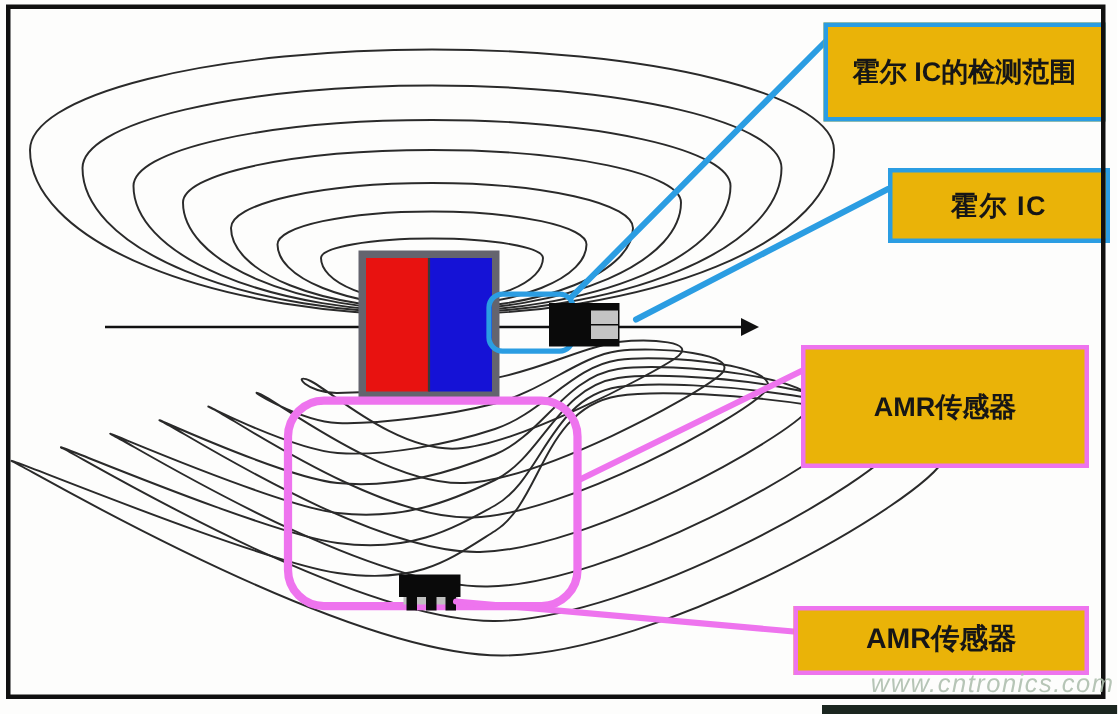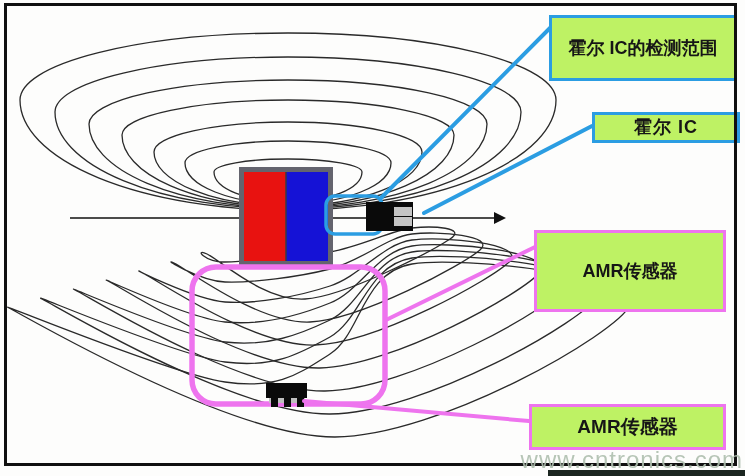--- a/index.html
+++ b/index.html
@@ -16,33 +16,33 @@
   .stage{
     position:relative;width:745px;height:476px;background:#fdfdfc;
     overflow:hidden;font-family:"Liberation Sans","DejaVu Sans",sans-serif;
   }
   .frame{
     position:absolute;left:4px;top:3px;width:733px;height:463px;
     border:3px solid #101010;box-sizing:border-box;pointer-events:none;
   }
   svg.diagram{position:absolute;left:0;top:0;width:745px;height:476px;}
   .callout{
-    position:absolute;background:#bef264;box-sizing:border-box;
+    position:absolute;background:#eab308;box-sizing:border-box;
     display:flex;flex-direction:column;align-items:center;justify-content:center;
     color:#161616;font-weight:bold;text-align:right;line-height:1.35;
   }
   .callout.blue{border:3px solid var(--hall-accent);}
   .callout.pink{border:3px solid var(--amr-accent);}
   #callout-hall-range{left:549px;top:15px;width:188px;height:66px;font-size:18px;}
-  #callout-hall-ic{left:592px;top:112px;width:148px;height:31px;font-size:18px;letter-spacing:1px;}
+  #callout-hall-ic{left:592px;top:112px;width:148px;height:50px;font-size:18px;letter-spacing:1px;}
   #callout-amr-range{left:534px;top:230px;width:192px;height:82px;font-size:18px;}
   #callout-amr-sensor{left:529px;top:404px;width:197px;height:46px;font-size:19px;}
   .watermark{
     position:absolute;left:500px;top:446px;width:243px;text-align:right;
-    font-size:24px;letter-spacing:1px;color:var(--watermark);opacity:.9;
+    font-size:17px;letter-spacing:1px;color:var(--watermark);opacity:.9;font-style:italic;
   }
   .bottom-strip{
     position:absolute;left:548px;top:470px;width:197px;height:6px;background:#1b2620;
   }
 </style>
 </head>
 <body>
 
 <div class="stage">
 

